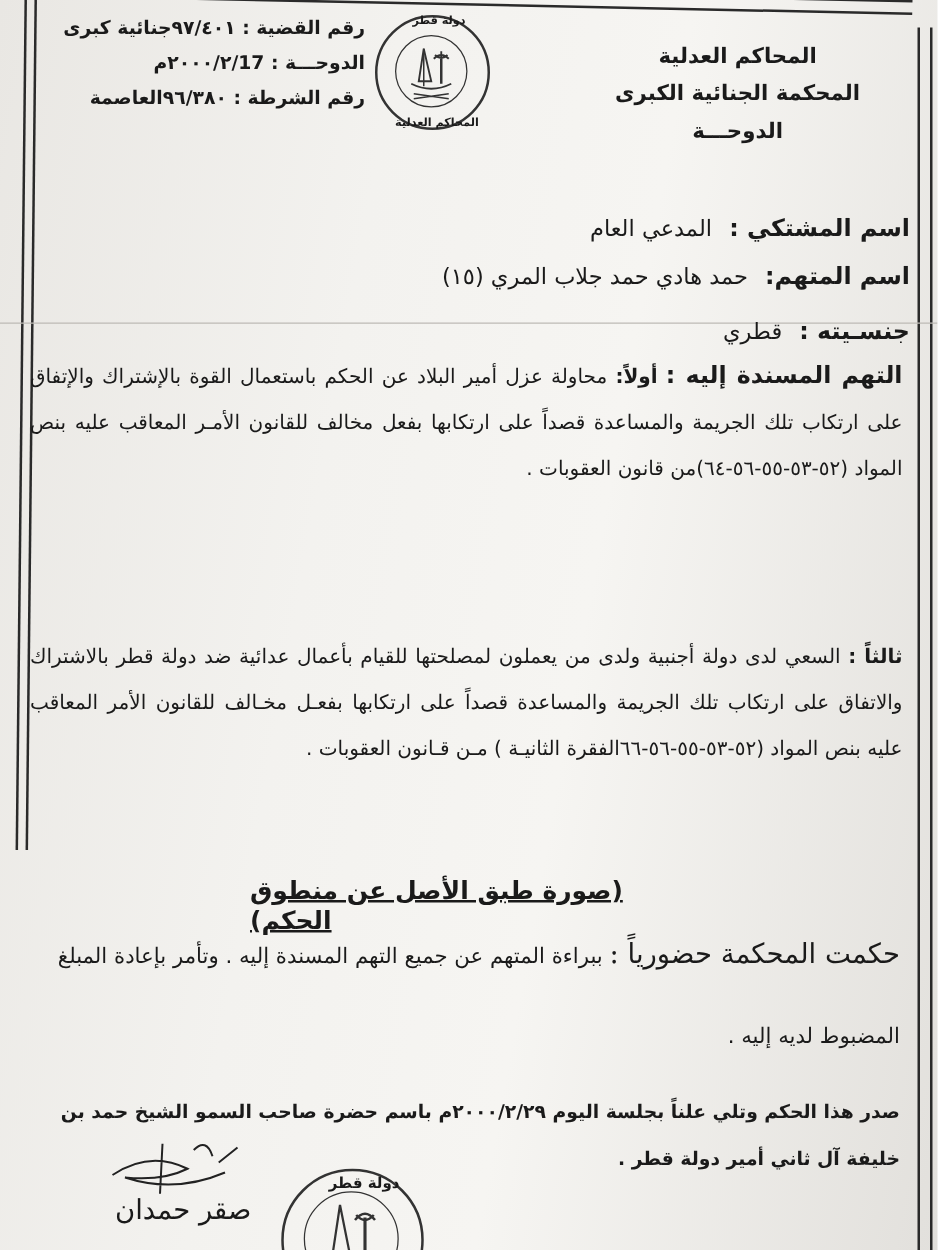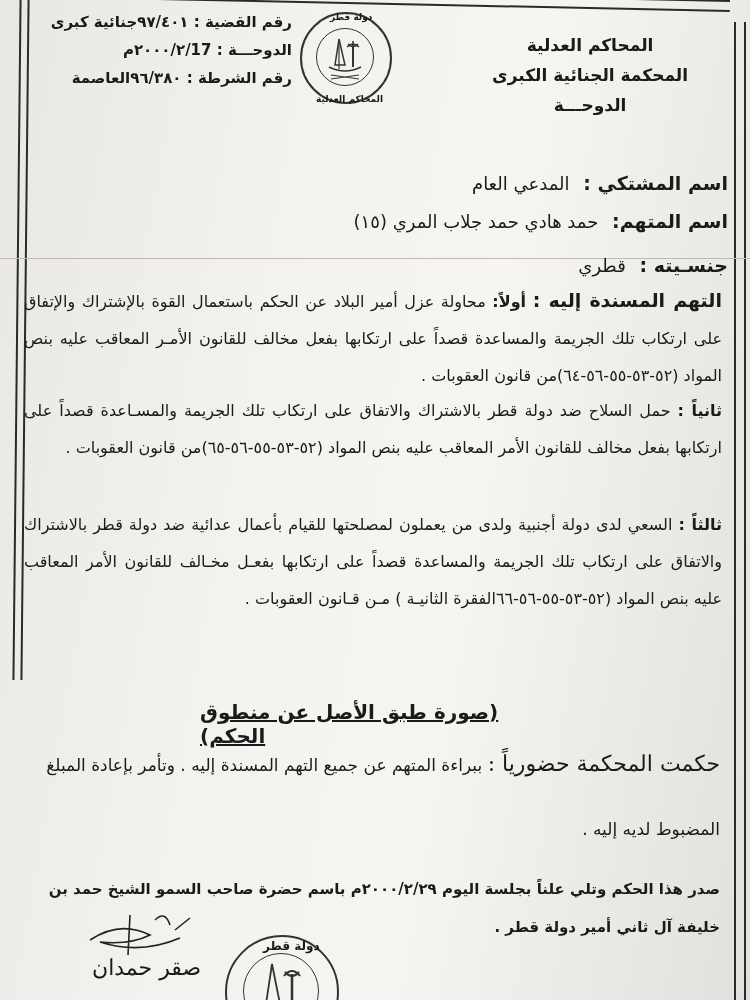--- a/index.html
+++ b/index.html
@@ -133,24 +133,20 @@
     <span class="lbl">جنسـيته :</span>
     <span class="val">قطري</span>
   </div>
 
   <div class="body-text" style="top:282px;">
     <span class="lbl">التهم المسندة إليه :</span>
     <span class="num">أولاً:</span>
     <span>محاولة عزل أمير البلاد عن الحكم باستعمال القوة بالإشتراك والإتفاق على ارتكاب تلك الجريمة والمساعدة قصداً على ارتكابها بفعل مخالف للقانون الأمـر المعاقب عليه بنص المواد (٥٢-٥٣-٥٥-٥٦-٦٤)من قانون العقوبات .</span>
   </div>
 
-  <div class="body-text" style="top:392px;">
-    <span class="num">ثانياً :</span>
-    <span>حمل السلاح ضد دولة قطر بالاشتراك والاتفاق على ارتكاب تلك الجريمة والمسـاعدة قصداً على ارتكابها بفعل مخالف للقانون الأمر المعاقب عليه بنص المواد (٥٢-٥٣-٥٥-٥٦-٦٥)من قانون العقوبات .</span>
-  </div>
 
   <div class="body-text" style="top:506px;">
     <span class="num">ثالثاً :</span>
     <span>السعي لدى دولة أجنبية ولدى من يعملون لمصلحتها للقيام بأعمال عدائية ضد دولة قطر بالاشتراك والاتفاق على ارتكاب تلك الجريمة والمساعدة قصداً على ارتكابها بفعـل مخـالف للقانون الأمر المعاقب عليه بنص المواد (٥٢-٥٣-٥٥-٥٦-٦٦الفقرة الثانيـة ) مـن قـانون العقوبات .</span>
   </div>
 
   <div class="title-sec">(صورة طبق الأصل عن منطوق الحكم)</div>
 
   <div class="verdict">
     <span class="lead">حكمت المحكمة حضورياً :</span>

